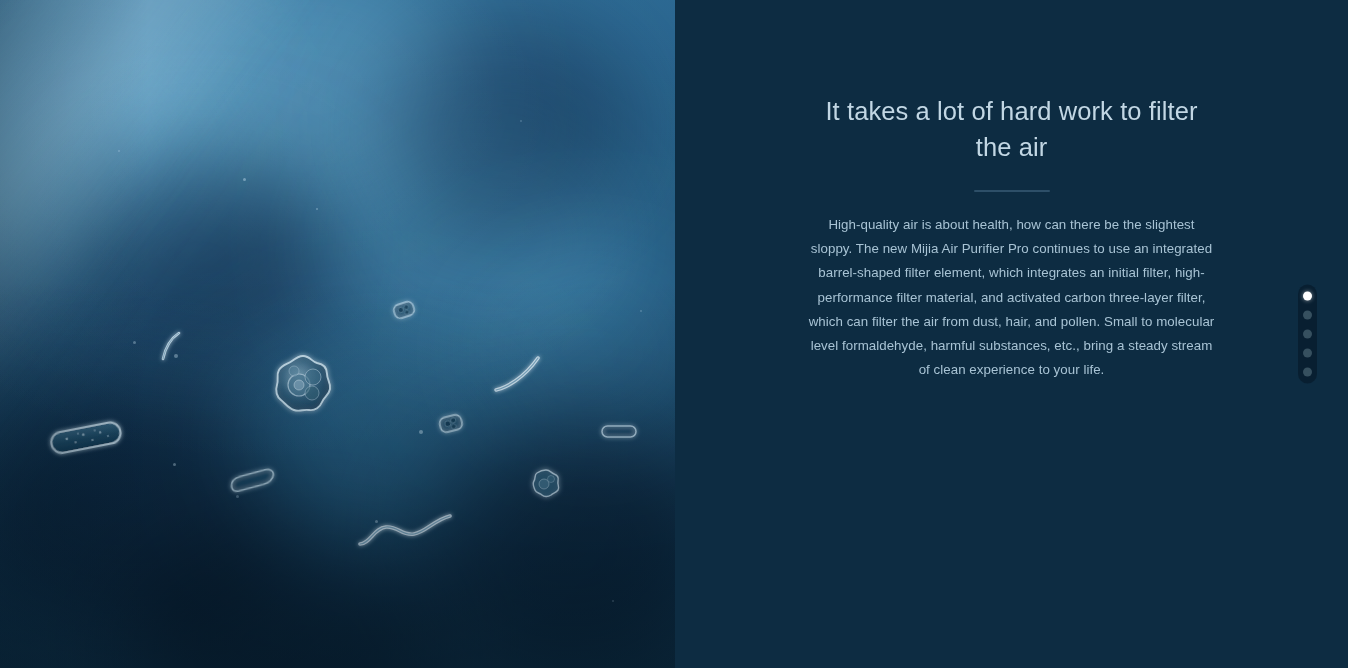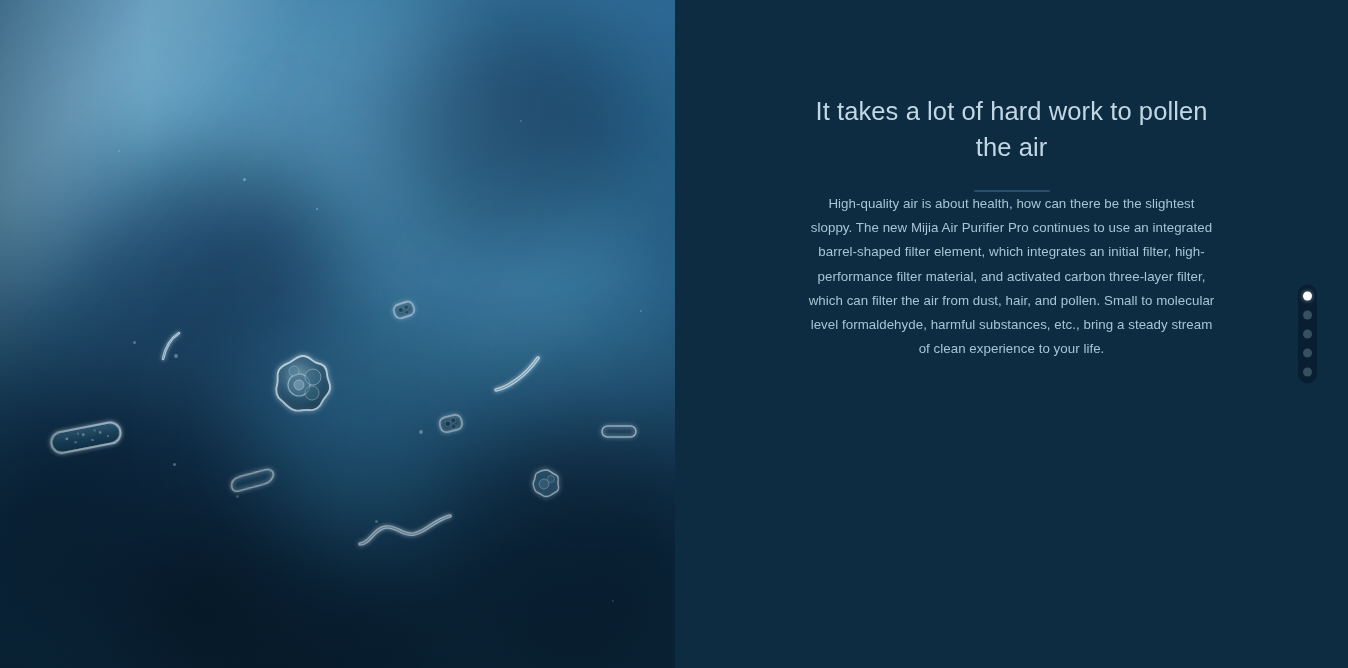--- a/index.html
+++ b/index.html
@@ -141,20 +141,21 @@
   }
 
   #rule {
     width:76px; height:2px;
     background:#2d4f68;
     margin:25px auto 0;
     border-radius:1px;
   }
 
   #body-copy {
+    margin-top:21px;
     font-size:13.3px;
     line-height:24.2px;
     color:#a8c3d4;
     text-align:center;
     letter-spacing:.05px;
   }
 
   
   #pager {
     position:absolute;
@@ -353,21 +354,21 @@
           <circle cx="16" cy="15" r="2.1" fill="#103b56" fill-opacity=".75" stroke="#a9cde2" stroke-width=".6" stroke-opacity=".45"></circle>
         </g>
       </svg>
     </div>
 
     <div class="vignette"></div>
   </div>
 
   <div id="copy-panel">
     <div id="copy-inner">
-      <h1 id="headline">It takes a lot of hard work to pollen the air</h1>
+      <h1 id="headline">It takes a lot of hard work to filter the air</h1>
       <div id="rule"></div>
       <p id="body-copy">High-quality air is about health, how can there be the slightest sloppy. The new Mijia Air Purifier Pro continues to use an integrated barrel-shaped filter element, which integrates an initial filter, high-performance filter material, and activated carbon three-layer filter, which can filter the air from dust, hair, and pollen. Small to molecular level formaldehyde, harmful substances, etc., bring a steady stream of clean experience to your life.</p>
     </div>
 
     <div id="pager">
       <div class="dot active"></div>
       <div class="dot"></div>
       <div class="dot"></div>
       <div class="dot"></div>
       <div class="dot"></div>

